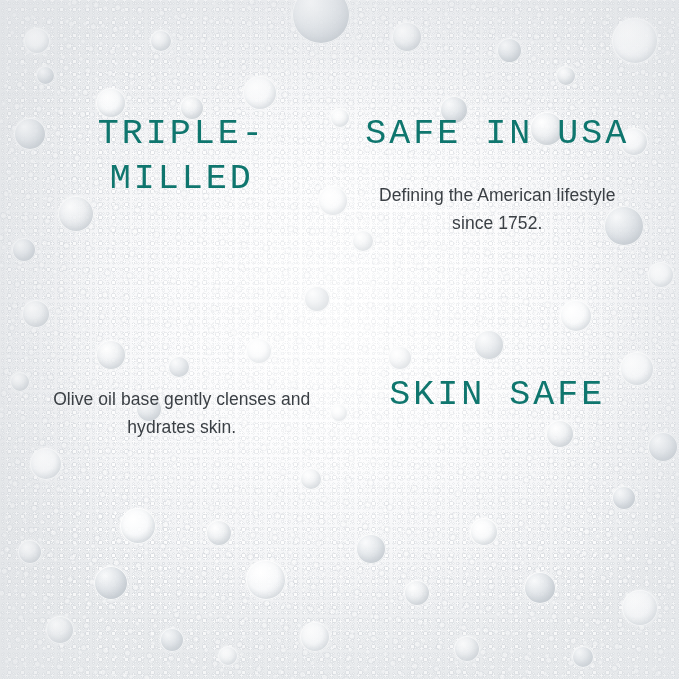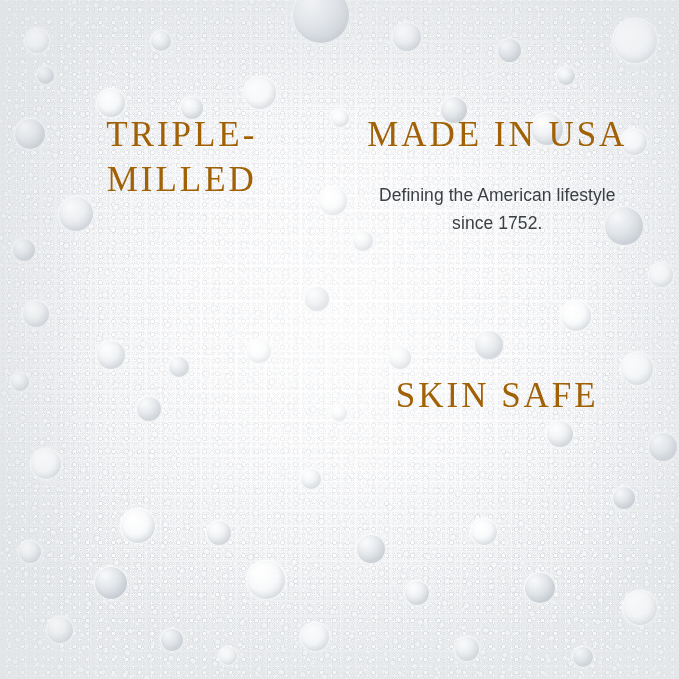--- a/index.html
+++ b/index.html
@@ -109,26 +109,26 @@
     display: flex;
     flex-direction: column;
     align-items: center;
     text-align: center;
   }
 
   .feature.r1 { justify-content: flex-start; }
   .feature.r2 { justify-content: flex-start; padding-top: 36px; }
 
   .feature-title {
-    font-family: Liberation Serif, serif;
+    font-family: Liberation Mono, monospace;
     font-weight: 400;
     font-size: 35px;
     line-height: 45px;
     letter-spacing: 0.085em;
-    color: #a16207;
+    color: #0f766e;
     margin: 0 0 12px 0;
     max-width: 94%;
     text-rendering: optimizeLegibility;
   }
 
   .feature-body {
     font-family: "Liberation Sans", sans-serif;
     font-weight: 400;
     font-size: 17.5px;
     line-height: 28px;
@@ -214,25 +214,26 @@
 
   <div class="foam-vignette"></div>
 
   <div class="content">
 
     <div class="feature r1 col-left">
       <h2 class="feature-title">TRIPLE-MILLED</h2>
     </div>
 
     <div class="feature r1 col-right">
-      <h2 class="feature-title">MADE IN USA</h2>
+      <h2 class="feature-title">SAFE IN USA</h2>
       <p class="feature-body">Defining the American lifestyle since 1752.</p>
     </div>
 
     <div class="feature r2 col-left">
+      <p class="feature-body">Olive oil base gently clenses and hydrates skin.</p>
     </div>
 
     <div class="feature r2 col-right">
       <h2 class="feature-title">SKIN SAFE</h2>
     </div>
 
   </div>
 </div>
 
 </body></html>

